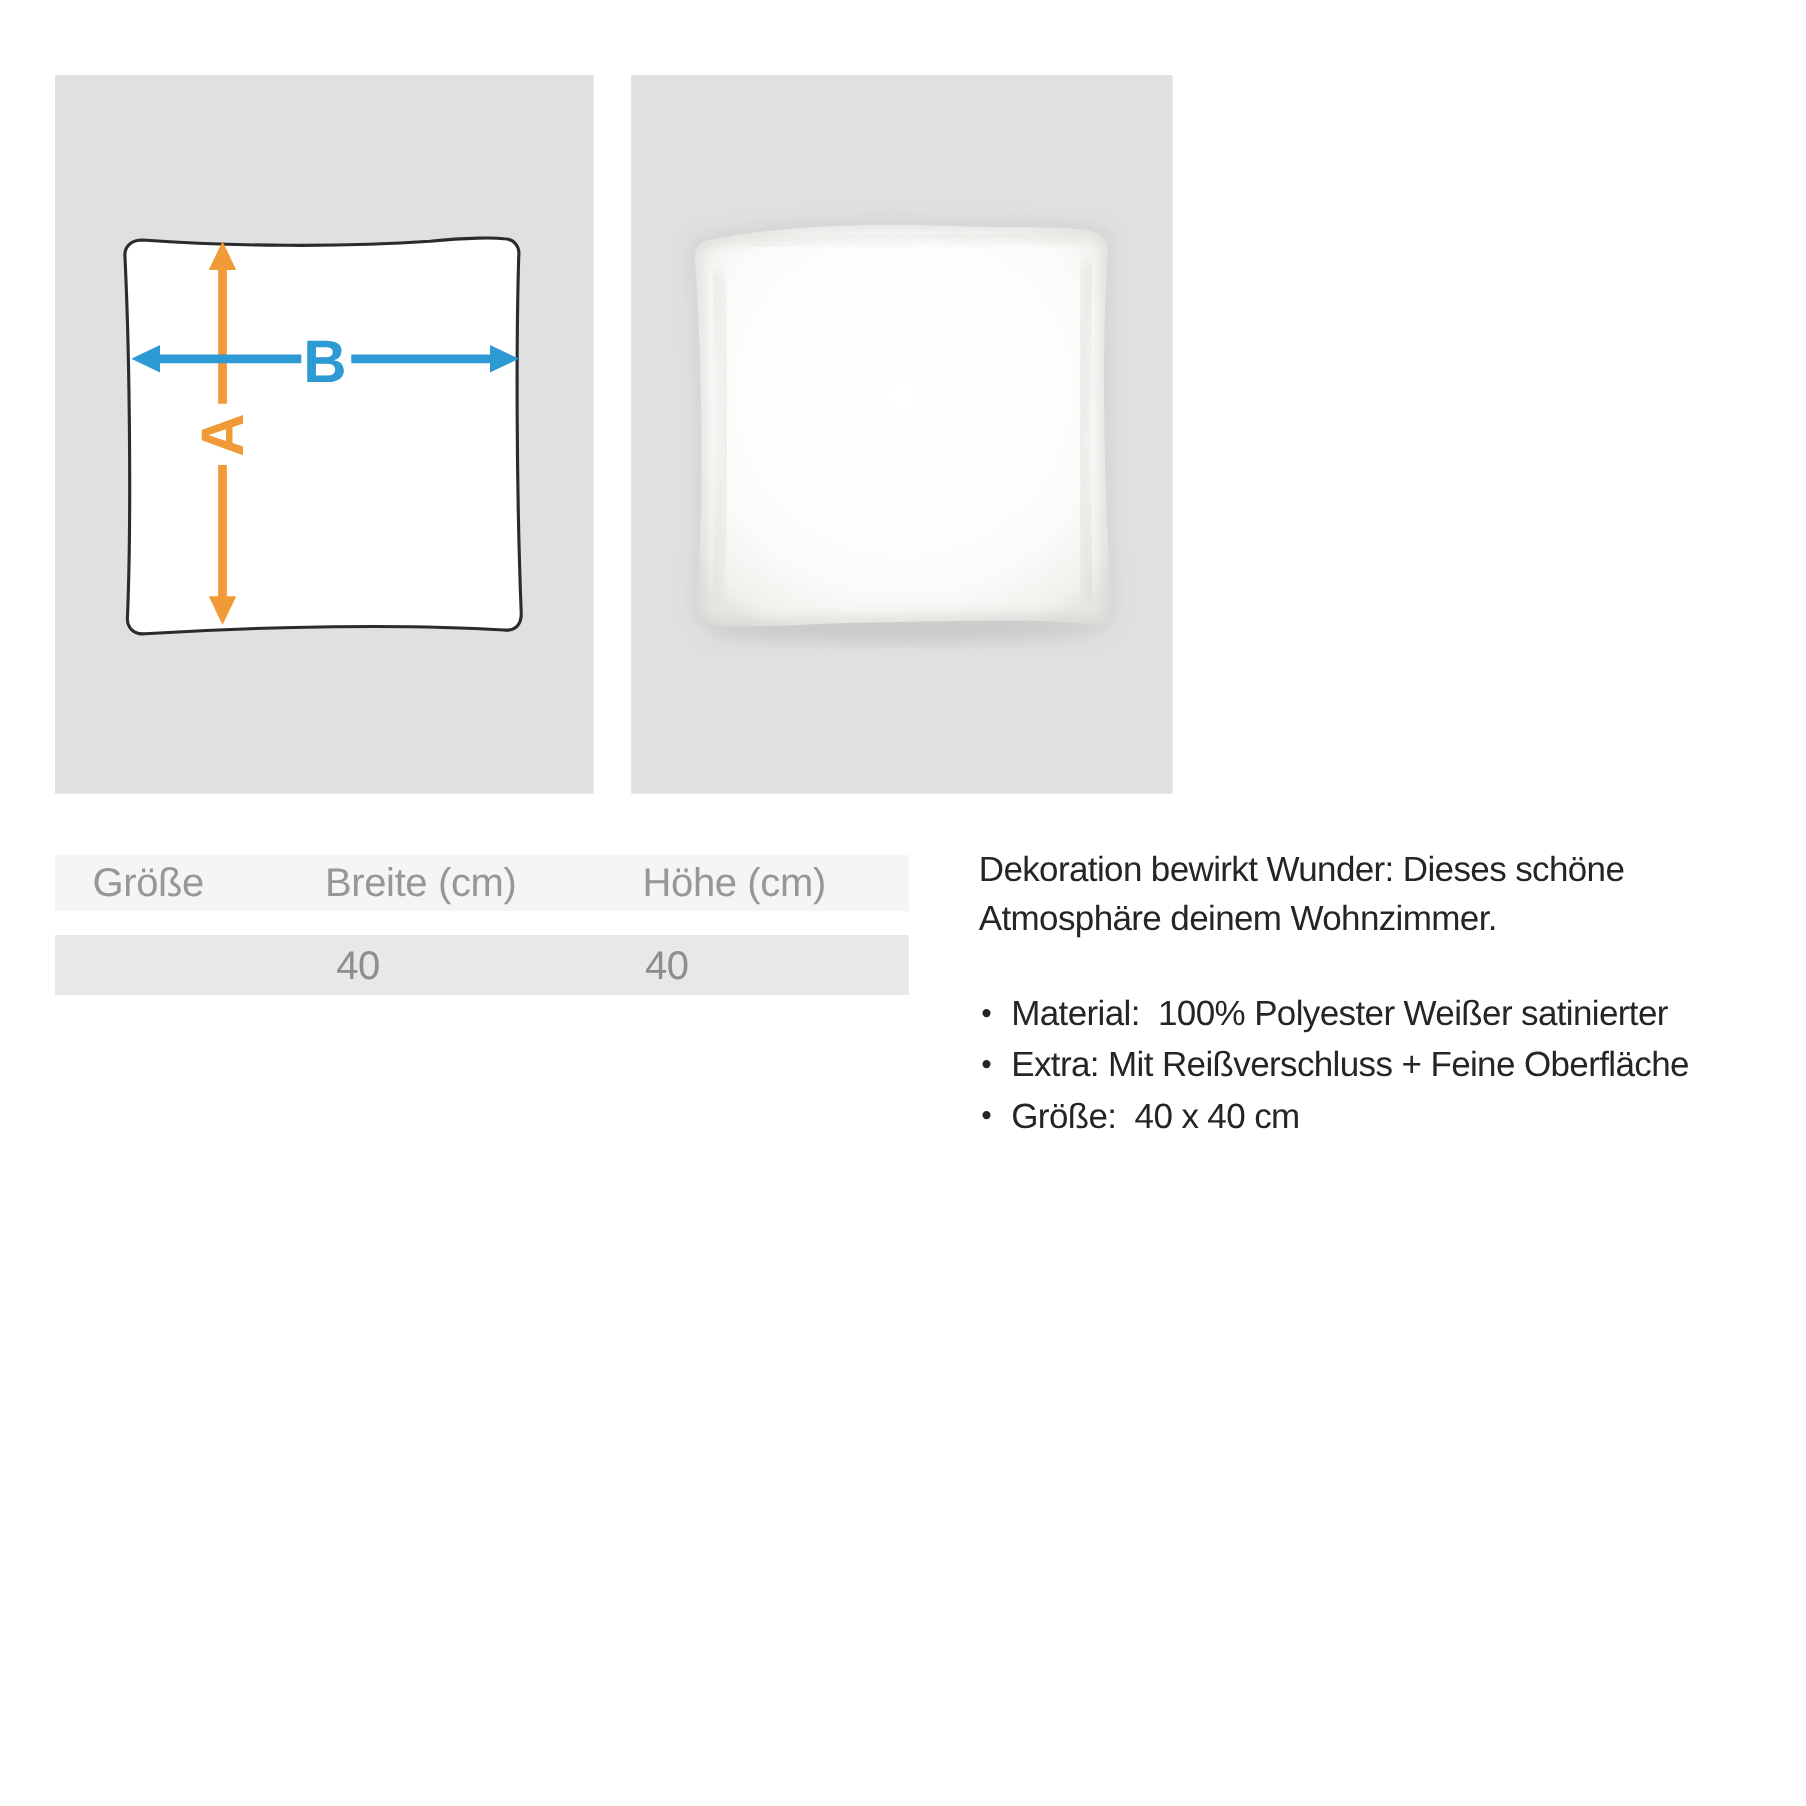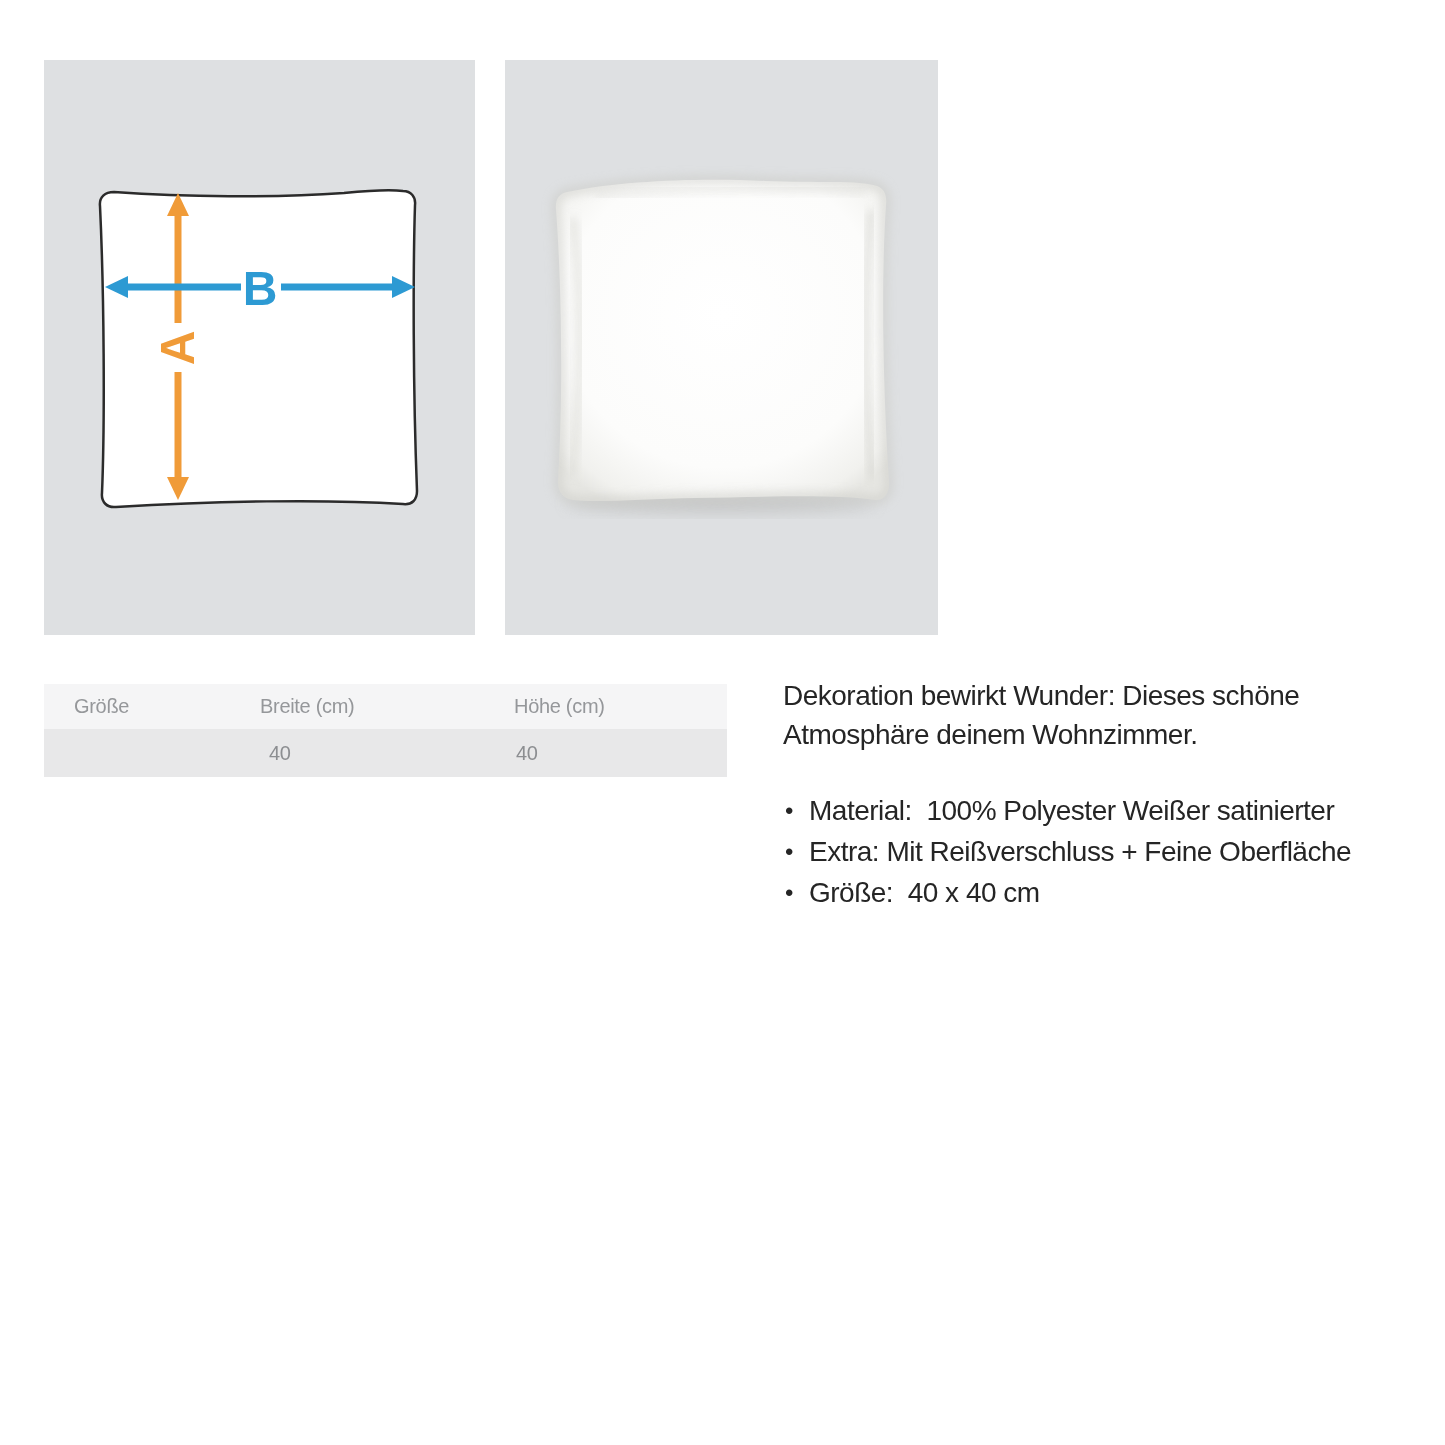--- a/index.html
+++ b/index.html
@@ -34,26 +34,26 @@
     font-size: 48px;
   }
   .label-a { fill: #f09b38; }
   .label-b { fill: #2d9ad3; }
 
   
   .size-table {
     position: absolute;
     left: 44px; top: 684px;
     width: 683px;
-    font-size: 20px;
+    font-size: 32px;
     letter-spacing: -0.3px;
   }
   .t-row { display: grid; grid-template-columns: 190px 255px 238px; align-items: center; }
   .t-head { height: 45px; background: #f5f5f6; color: #95979a; }
-  .t-data { height: 48px; background: #e8e8e9; color: #8c8e91; }
+  .t-data { height: 48px; background: #e8e8e9; color: #8c8e91; margin-top: 19px; }
   .t-head .c1 { padding-left: 30px; }
   .t-head .c2 { padding-left: 26px; }
   .t-head .c3 { padding-left: 25px; }
   .t-data .c1 { padding-left: 30px; }
   .t-data .c2 { padding-left: 35px; }
   .t-data .c3 { padding-left: 27px; }
 
   
   .description {
     position: absolute;

